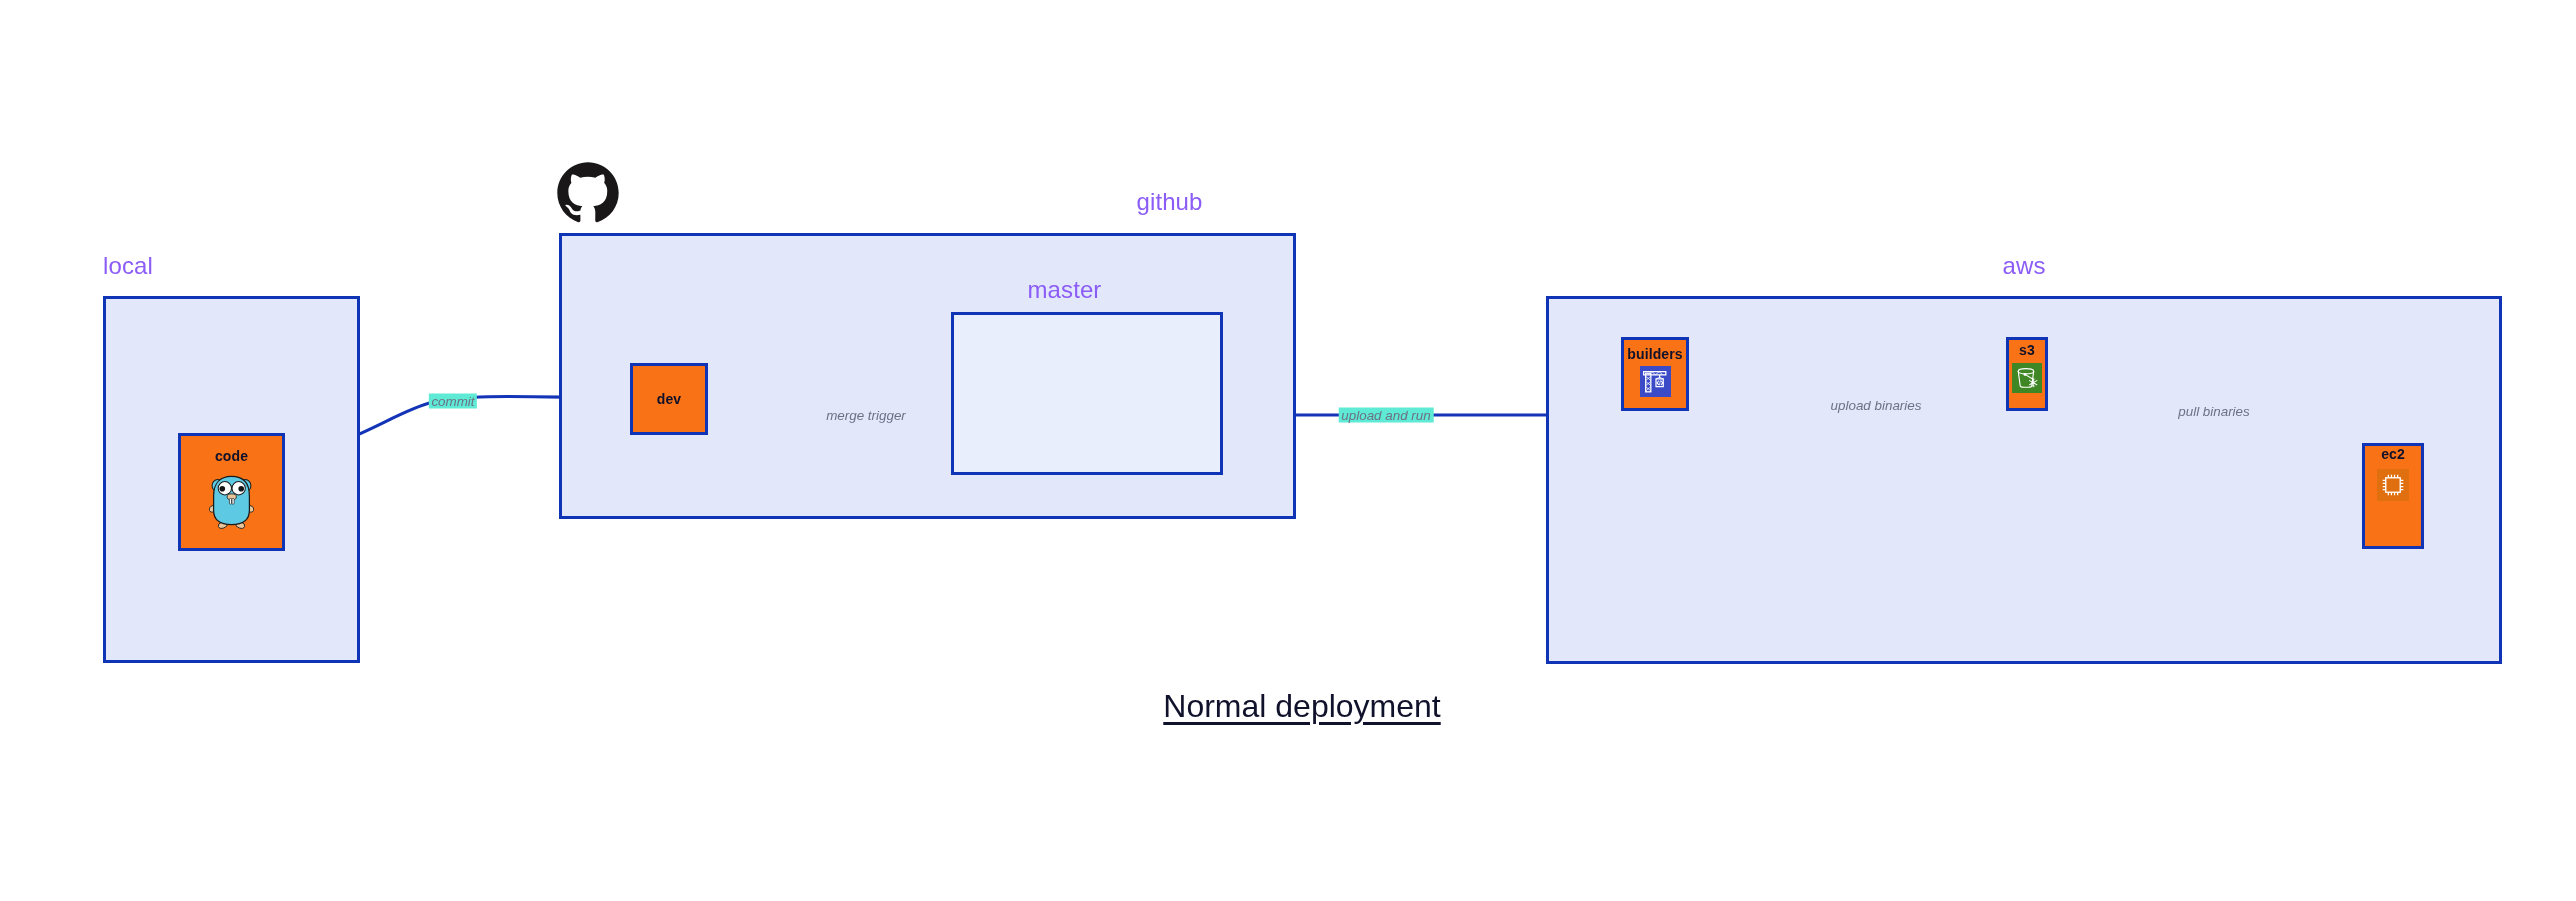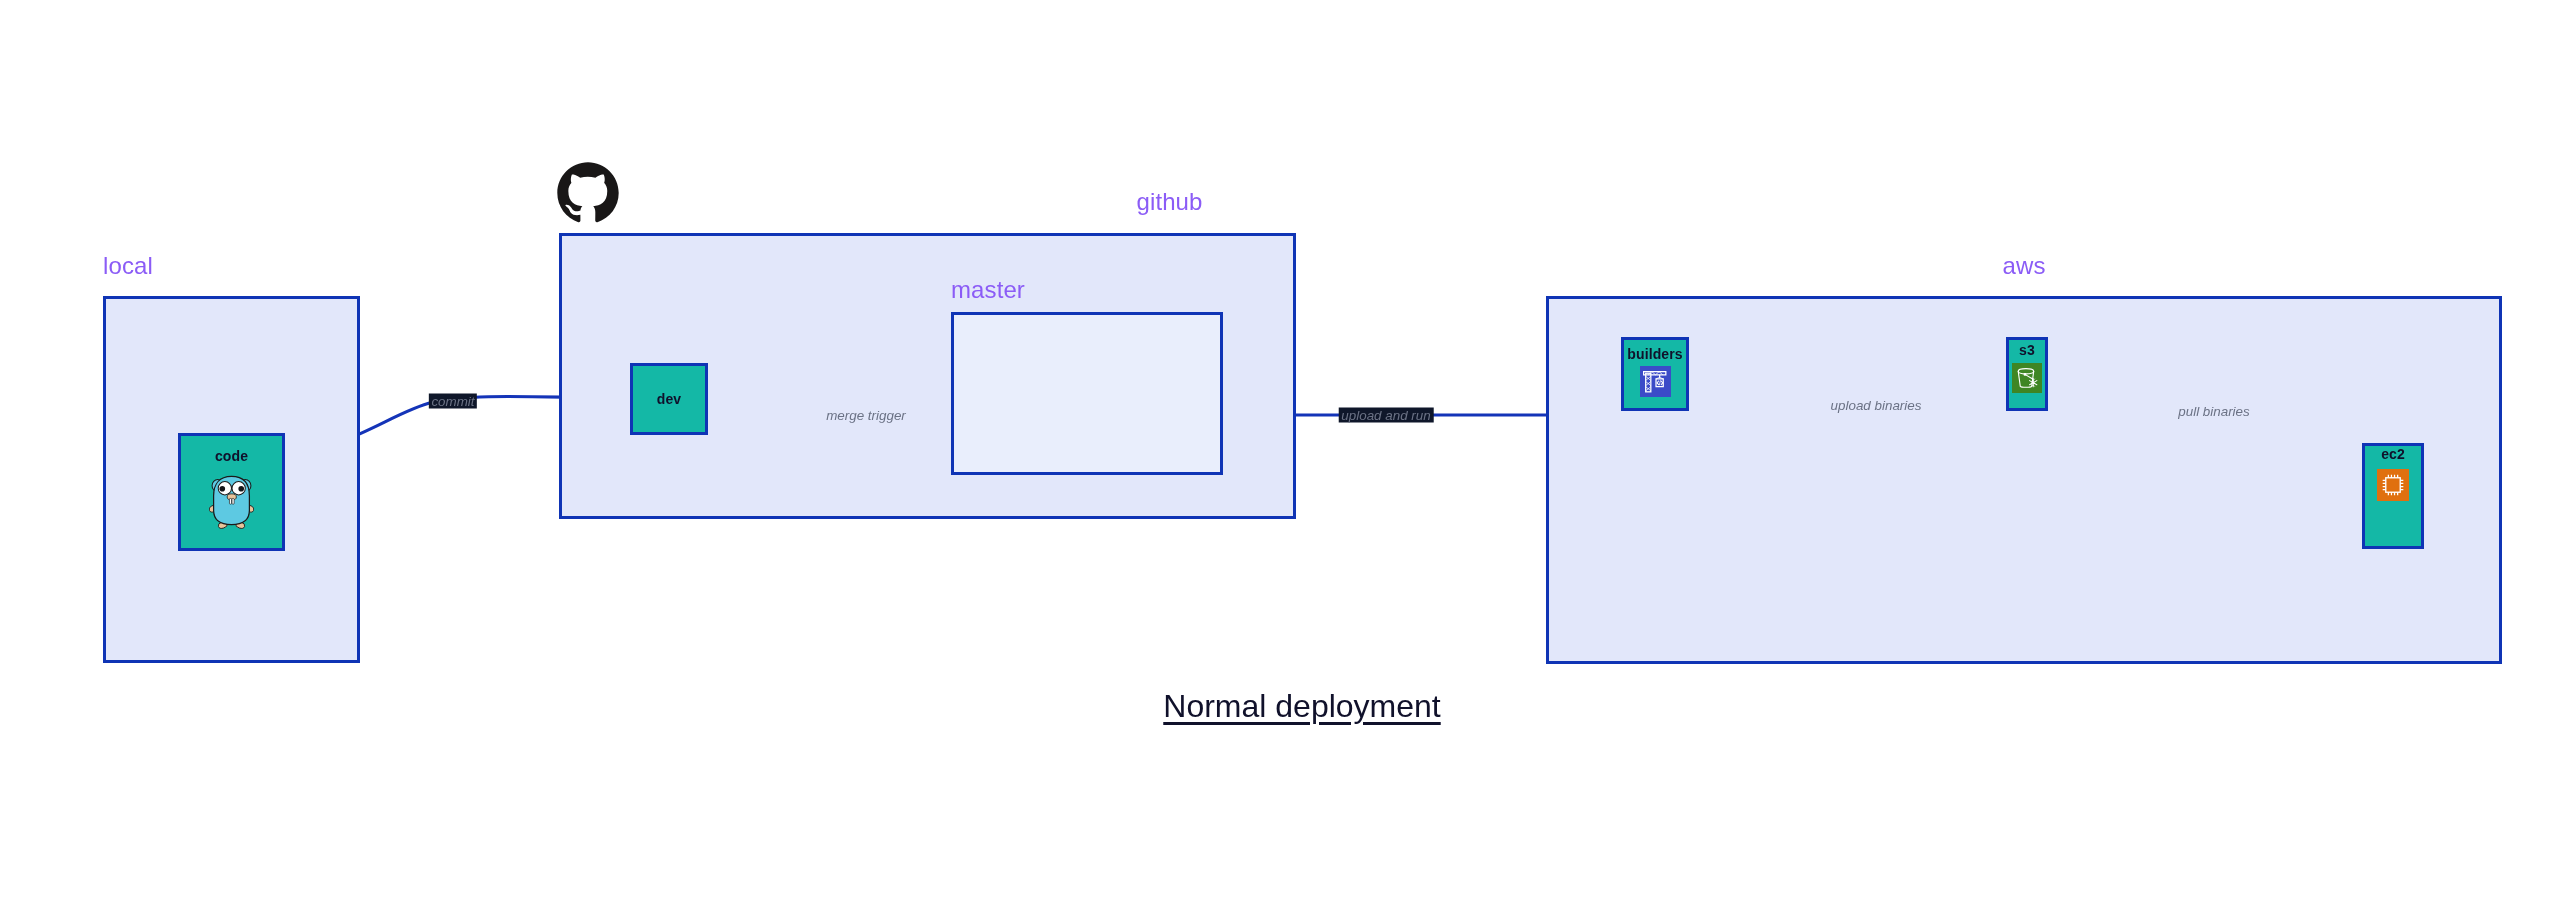--- a/index.html
+++ b/index.html
@@ -34,21 +34,21 @@
     position: absolute;
     color: #8b5cf6;
     font-size: 24px;
     font-weight: 400;
     white-space: nowrap;
     letter-spacing: 0.1px;
   }
   
   .node {
     position: absolute;
-    background: #14b8a6;
+    background: #f97316;
     border: 3.1px solid #0f34b5;
     box-sizing: border-box;
     display: flex;
     flex-direction: column;
     align-items: center;
   }
   .node.white {
     background: #f6f8fd;
   }
   .node-label {
@@ -69,21 +69,21 @@
     width: 2604px;
     height: 902px;
     pointer-events: none;
   }
   .edge-label {
     position: absolute;
     color: #6b7285;
     font-size: 13.4px;
     font-style: italic;
     white-space: nowrap;
-    background: #0f172a;
+    background: #5eead4;
     padding: 0 2.6px;
     transform: translate(-50%, -50%);
   }
   .edge-label.on-fill {
     background: #e2e7fa;
   }
   
   #diagram-title {
     position: absolute;
     left: 0;
@@ -165,21 +165,21 @@
   <span id="github-mark">
     <svg width="64" height="64" viewBox="0 0 98 98">
       <path fill="#191717" d="M49 2C23.1 2 2 23.1 2 49c0 20.8 13.5 38.4 32.2 44.6 2.4.4 3.2-1 3.2-2.3 0-1.1 0-4.9-.1-8.9-13.1 2.8-15.9-5.6-15.9-5.6-2.1-5.5-5.2-6.9-5.2-6.9-4.3-2.9.3-2.9.3-2.9 4.7.3 7.2 4.8 7.2 4.8 4.2 7.2 11 5.1 13.7 3.9.4-3 1.6-5.1 3-6.3-10.5-1.2-21.5-5.2-21.5-23.3 0-5.2 1.8-9.4 4.8-12.7-.5-1.2-2.1-6 .5-12.5 0 0 3.9-1.3 12.9 4.8 3.7-1 7.7-1.6 11.6-1.6s7.9.5 11.6 1.6c8.9-6.1 12.9-4.8 12.9-4.8 2.6 6.5 1 11.3.5 12.5 3 3.3 4.8 7.5 4.8 12.7 0 18.2-11 22.1-21.5 23.3 1.7 1.5 3.2 4.4 3.2 8.8 0 6.4-.1 11.5-.1 13.1 0 1.3.9 2.8 3.3 2.3C82.5 87.4 96 69.8 96 49 96 23.1 74.9 2 49 2z"></path>
     </svg>
   </span>
 
   <div class="group-label" style="left:1077px; top:188px; width:185px; text-align:center;">github</div>
 
   <div class="group" style="left:559px; top:233px; width:737px; height:286px;"></div>
 
-  <div class="group-label" style="left:951px; top:276px; width:185px; ">master</div>
+  <div class="group-label" style="left:972px; top:276px; width:185px; text-align:center;">master</div>
 
   <div class="group-sub" style="left:951px; top:312px; width:272px; height:163px;"></div>
 
   <div class="node" style="left:630px; top:363px; width:78px; height:72px; justify-content:center;">
     <span class="node-label">dev</span>
   </div>
 
 
   <div class="group-label" style="left:1546px; top:252px; width:956px; text-align:center;">aws</div>
 

